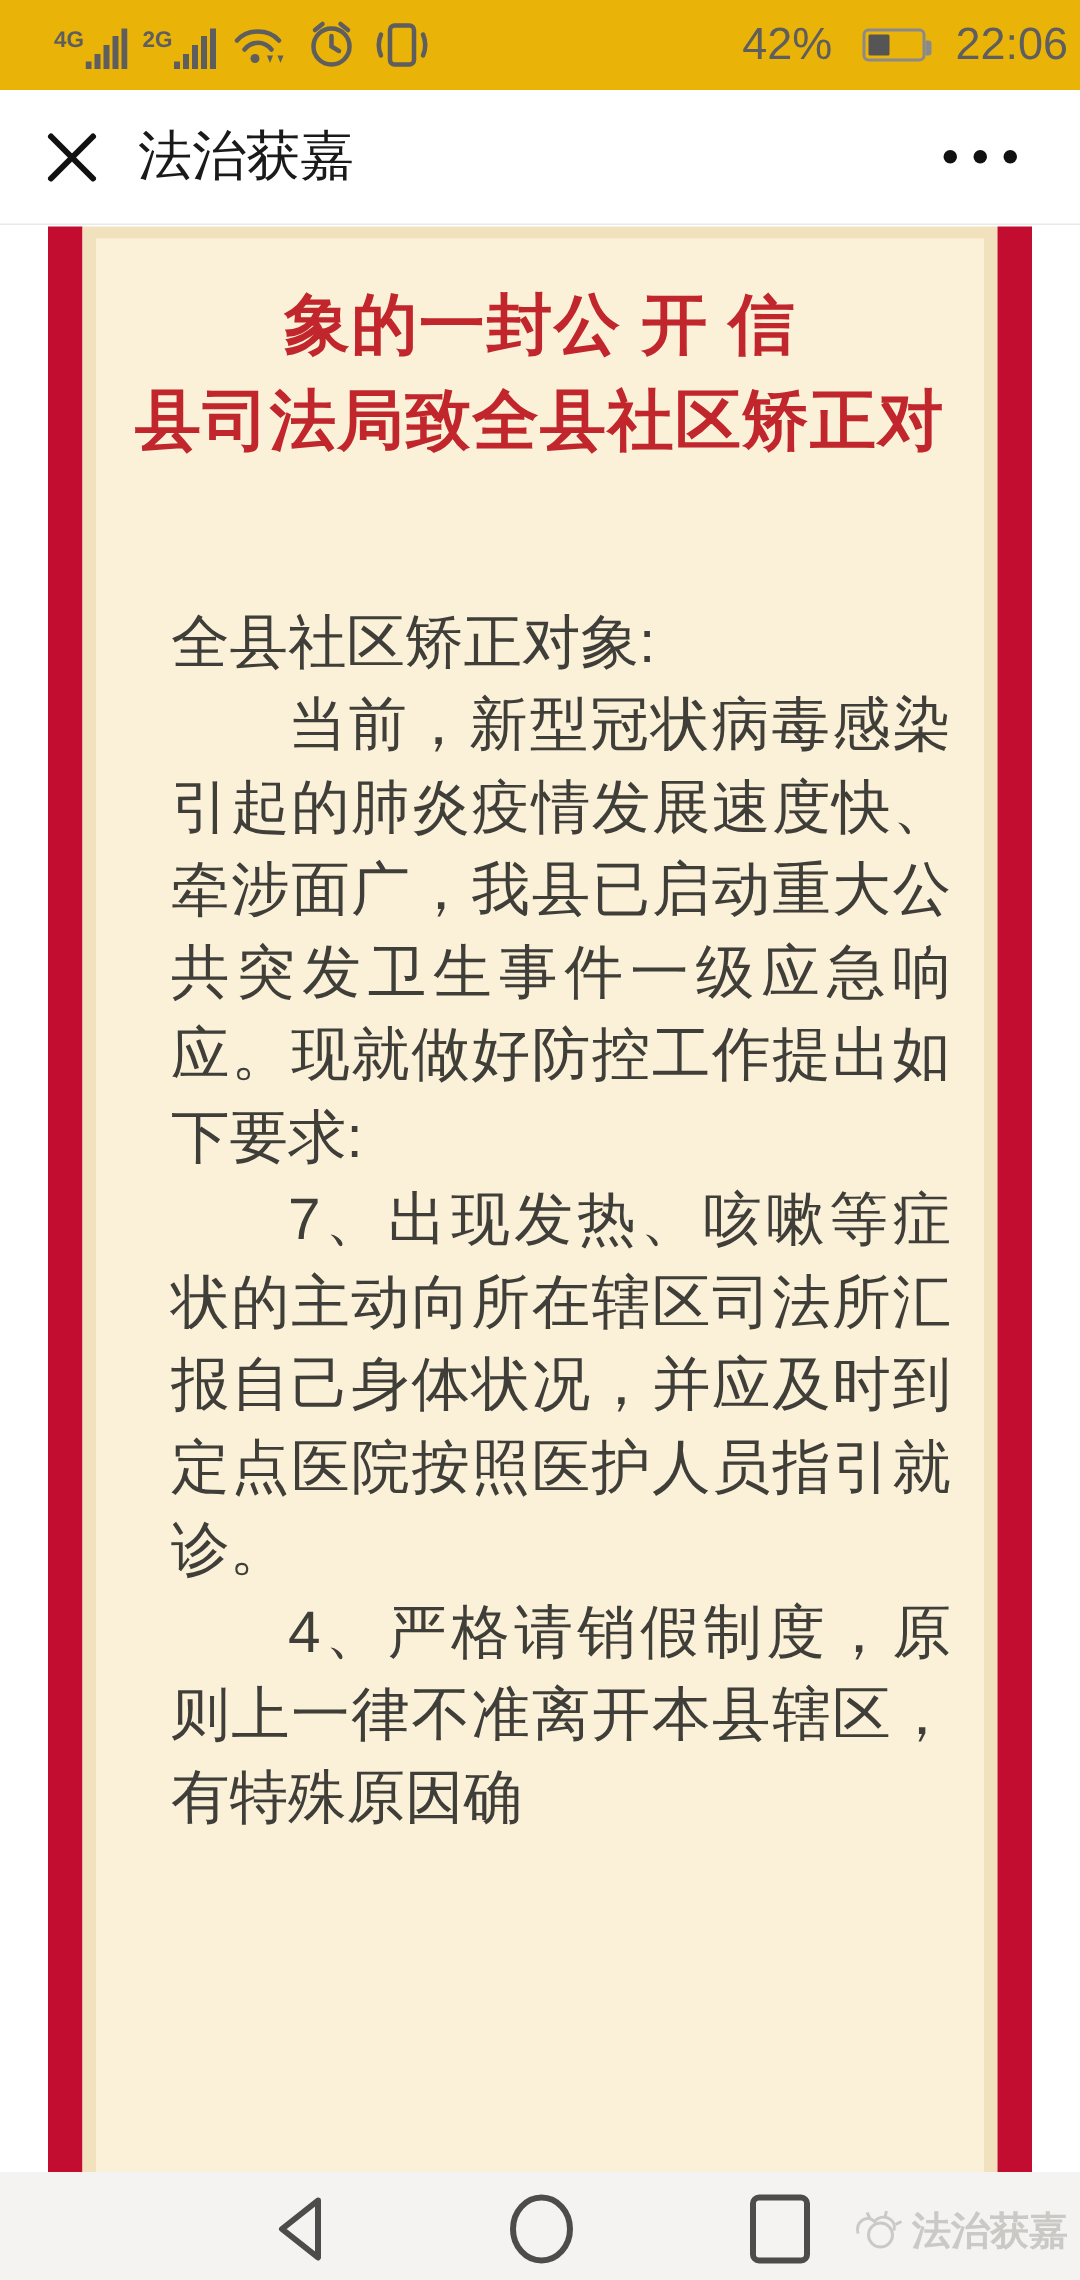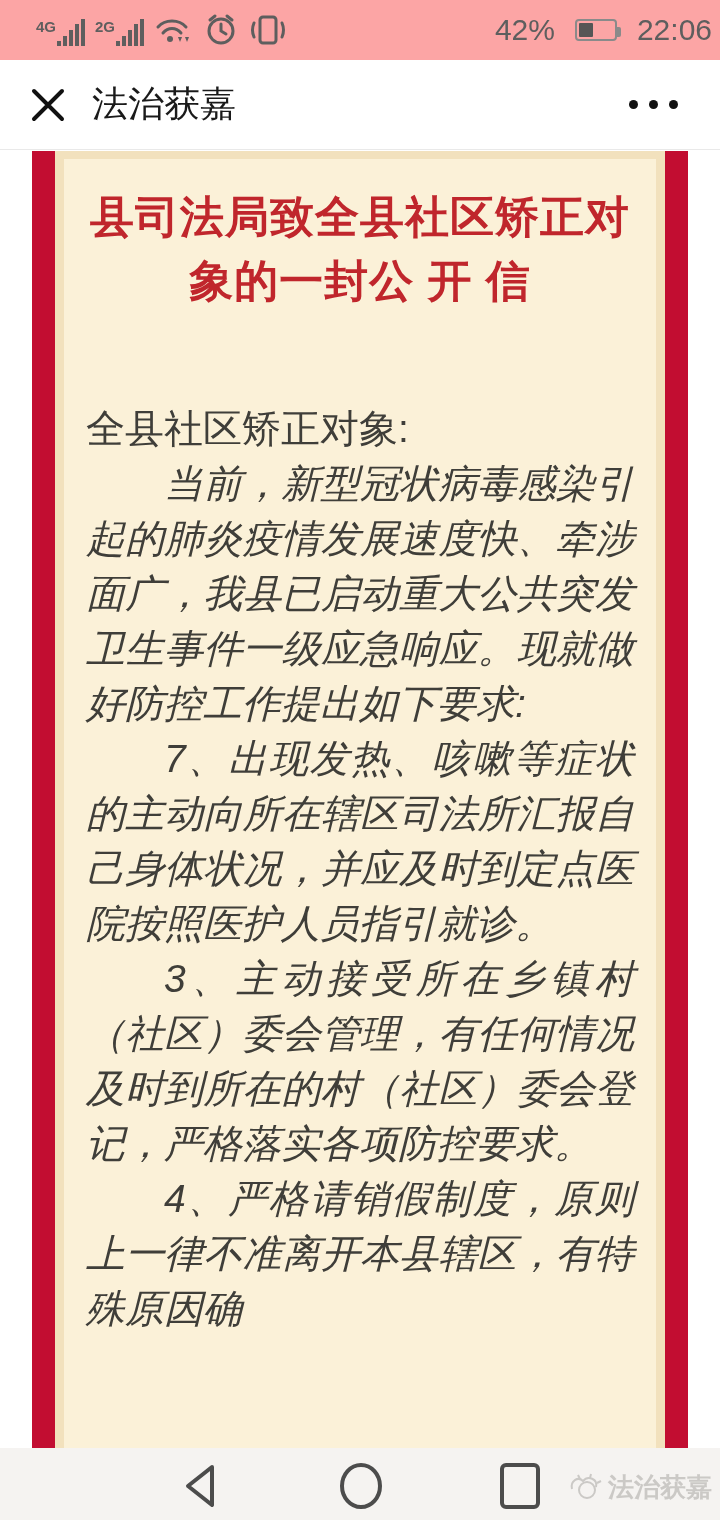--- a/index.html
+++ b/index.html
@@ -1,21 +1,21 @@
 <!DOCTYPE html>
 <html><head>
 <meta charset="utf-8">
 <style>
   * { margin:0; padding:0; box-sizing:border-box; }
   html,body { width:720px; height:1520px; overflow:hidden; background:#ffffff;
     font-family:"Liberation Sans", sans-serif; }
 
   
   .statusbar { height:60px; display:flex; align-items:center; justify-content:space-between;
-    padding:0 8px 0 36px; color:#5e5e5e; background:#fca5a5; }
+    padding:0 8px 0 36px; color:#5e5e5e; background:#eab308; }
   .sb-left { display:flex; align-items:flex-end; gap:10px; }
   .net { display:flex; align-items:flex-start; gap:1px; }
   .net-label { font-size:15px; font-weight:bold; color:#5e5e5e; line-height:1; margin-top:2px; }
   .sb-right { display:flex; align-items:center; gap:20px; font-size:30px; color:#5e5e5e; }
   .battery { position:relative; width:42px; height:22px; border:2px solid #8a8a8a; border-radius:4px;
     display:flex; align-items:center; padding:2px; }
   .battery .fill { height:100%; background:#555; border-radius:1px; }
   .battery .nub { position:absolute; right:-6px; top:6px; width:4px; height:10px; background:#8a8a8a;
     border-radius:0 2px 2px 0; }
 
@@ -29,22 +29,22 @@
 
   
   .letter { display:flex; margin:1px 32px 0 32px; }
   .red-bar { width:23px; background:#c20d31; }
   .letter-mat { flex:1; background:#f2e1bd; padding:8px 9px 8px 9px; }
   .letter-page { background:#fbf1d8; padding:26px 22px 90px 22px; min-height:1400px; }
   .letter-title { text-align:center; color:#c0262c; font-weight:bold; font-size:44px;
     line-height:64px; letter-spacing:1px; }
   .letter-body { margin-top:88px; color:#3f3e39; font-size:39px; line-height:55px;
     text-align:justify; text-justify:inter-ideograph; }
-  .para { text-align:justify; }
-  .para.indent { text-indent:2em;font-style:italic; }
+  .para { text-align:justify;margin-left:28px; }
+  .para.indent { text-indent:2em; }
 
   
   .navbar { position:fixed; left:0; bottom:0; width:720px; height:72px; background:#f5f3f1;
     z-index:10; }
   .nav-ico { position:absolute; top:14px; }
   .nav-back { left:178px; }
   .nav-home { left:338px; }
   .nav-recents { left:497px; }
   .watermark { position:absolute; right:8px; top:22px; display:flex; align-items:center; gap:6px;
     color:#cbc9c6; font-size:26px; font-weight:bold; }
@@ -122,29 +122,28 @@
       <i></i>
       <i></i>
   </div>
 </div>
 
 <div class="letter">
   <div class="red-bar"></div>
   <div class="letter-mat">
     <div class="letter-page">
       <div class="letter-title">
+        <div>象的一封公 开 信</div>
         <div>县司法局致全县社区矫正对</div>
-        <div>象的一封公 开 信</div>
       </div>
       <div class="letter-body">
         <div class="para">全县社区矫正对象:</div>
         <div>
             <div class="para indent">当前，新型冠状病毒感染引起的肺炎疫情发展速度快、牵涉面广，我县已启动重大公共突发卫生事件一级应急响应。现就做好防控工作提出如下要求:</div>
             <div class="para indent">7、出现发热、咳嗽等症状的主动向所在辖区司法所汇报自己身体状况，并应及时到定点医院按照医护人员指引就诊。</div>
-            <div class="para indent">3、主动接受所在乡镇村（社区）委会管理，有任何情况及时到所在的村（社区）委会登记，严格落实各项防控要求。</div>
             <div class="para indent">4、严格请销假制度，原则上一律不准离开本县辖区，有特殊原因确</div>
           </div>
       </div>
     </div>
   </div>
   <div class="red-bar"></div>
 </div>
 
 <div class="navbar">
   <svg class="nav-ico nav-back" width="46" height="48" viewBox="0 0 46 48">

